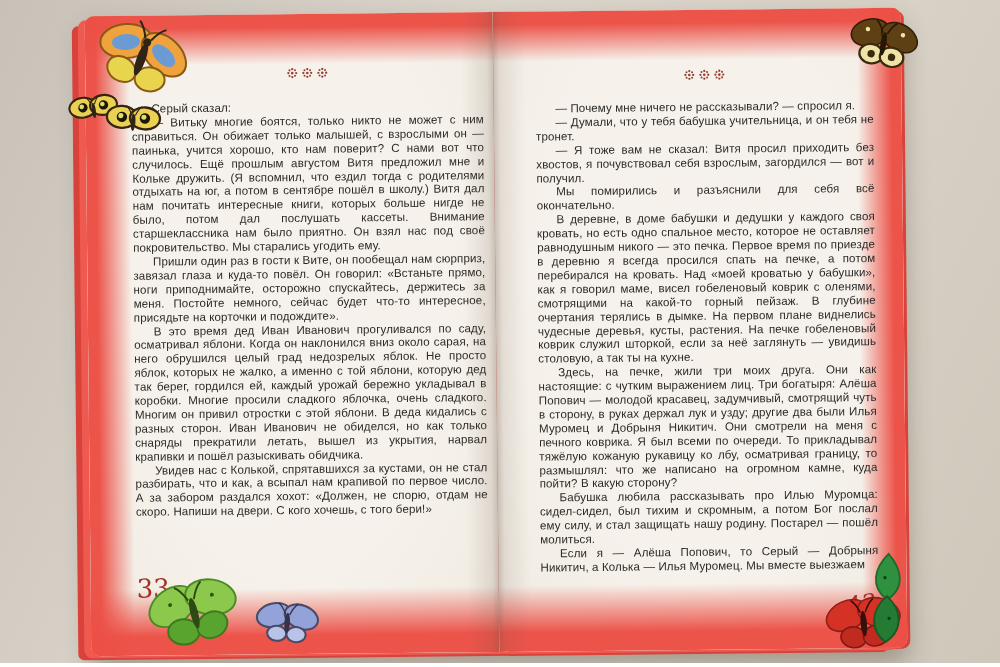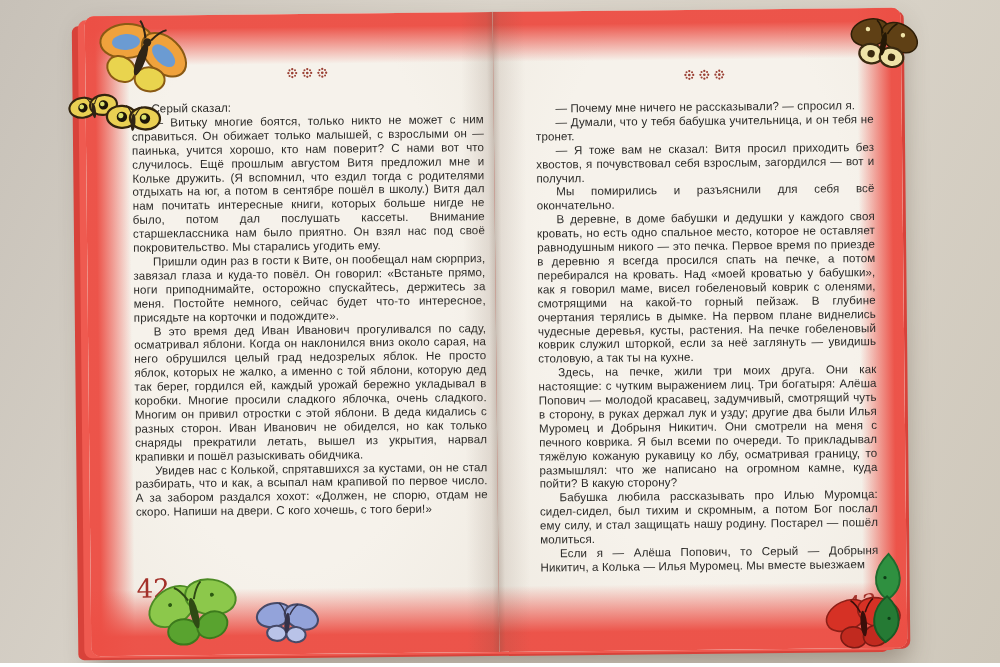--- a/index.html
+++ b/index.html
@@ -114,21 +114,21 @@
             </g>
           </svg>
       </div>
       <div class="text-col">
         <p>Серый сказал:</p>
         <p>— Витьку многие боятся, только никто не может с ним справиться. Он обижает только малышей, с взрослыми он — паинька, учится хорошо, кто нам поверит? С нами вот что случилось. Ещё прошлым августом Витя предложил мне и Кольке дружить. (Я вспомнил, что ездил тогда с родителями отдыхать на юг, а потом в сентябре пошёл в школу.) Витя дал нам почитать интересные книги, которых больше нигде не было, потом дал послушать кассеты. Внимание старшеклассника нам было приятно. Он взял нас под своё покровительство. Мы старались угодить ему.</p>
         <p>Пришли один раз в гости к Вите, он пообещал нам сюрприз, завязал глаза и куда-то повёл. Он говорил: «Встаньте прямо, ноги приподнимайте, осторожно спускайтесь, держитесь за меня. Постойте немного, сейчас будет что-то интересное, присядьте на корточки и подождите».</p>
         <p>В это время дед Иван Иванович прогуливался по саду, осматривал яблони. Когда он наклонился вниз около сарая, на него обрушился целый град недозрелых яблок. Не просто яблок, которых не жалко, а именно с той яблони, которую дед так берег, гордился ей, каждый урожай бережно укладывал в коробки. Многие просили сладкого яблочка, очень сладкого. Многим он привил отростки с этой яблони. В деда кидались с разных сторон. Иван Иванович не обиделся, но как только снаряды прекратили летать, вышел из укрытия, нарвал крапивки и пошёл разыскивать обидчика.</p>
         <p>Увидев нас с Колькой, спрятавшихся за кустами, он не стал разбирать, что и как, а всыпал нам крапивой по первое число. А за забором раздался хохот: «Должен, не спорю, отдам не скоро. Напиши на двери. С кого хочешь, с того бери!»</p>
       </div>
-      <div class="pageno pageno-left">42</div>
+      <div class="pageno pageno-left">33</div>
     </div>
 
     <div class="page page-right">
       <div class="ornament">
         <svg viewBox="0 0 20 20">
             <g fill="#9a4034">
               <circle cx="10" cy="10" r="2.2"></circle>
               <circle cx="10" cy="3.5" r="1.9"></circle>
               <circle cx="10" cy="16.5" r="1.9"></circle>
               <circle cx="3.5" cy="10" r="1.9"></circle>

